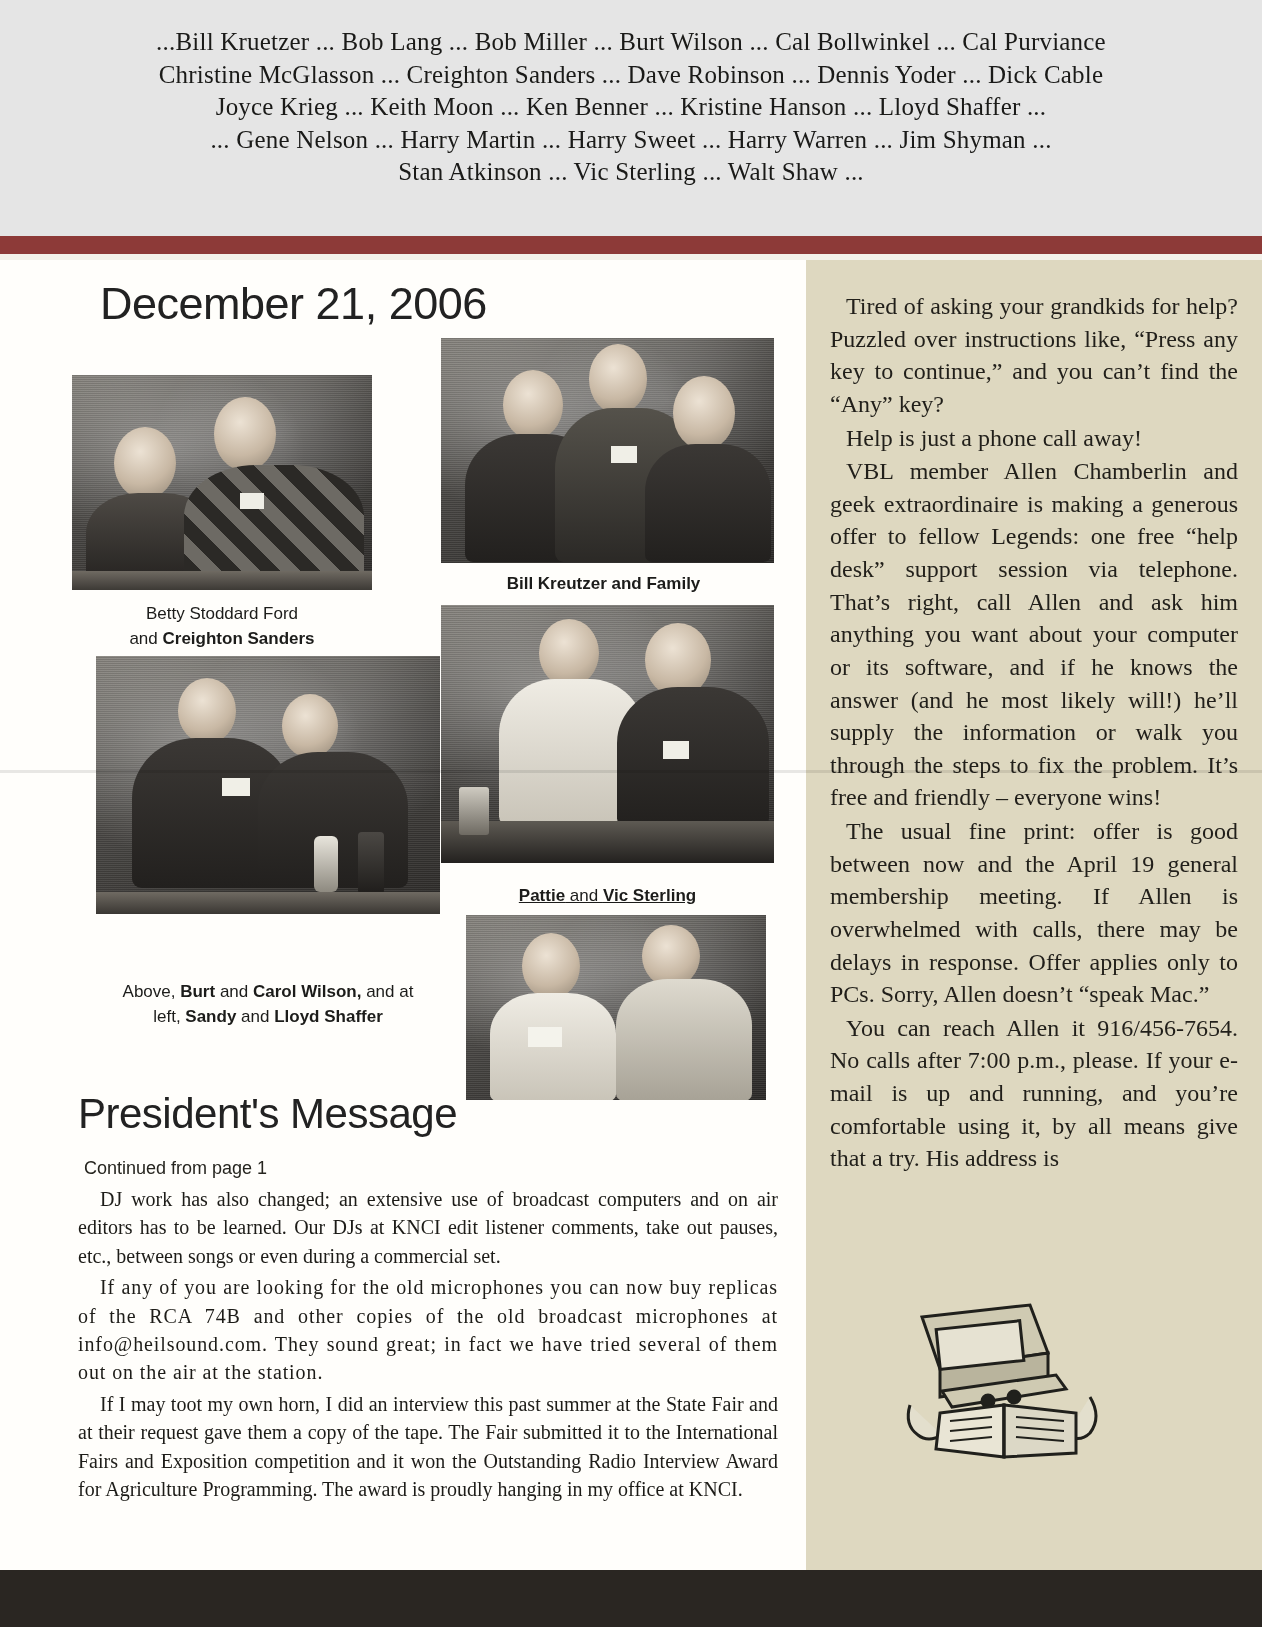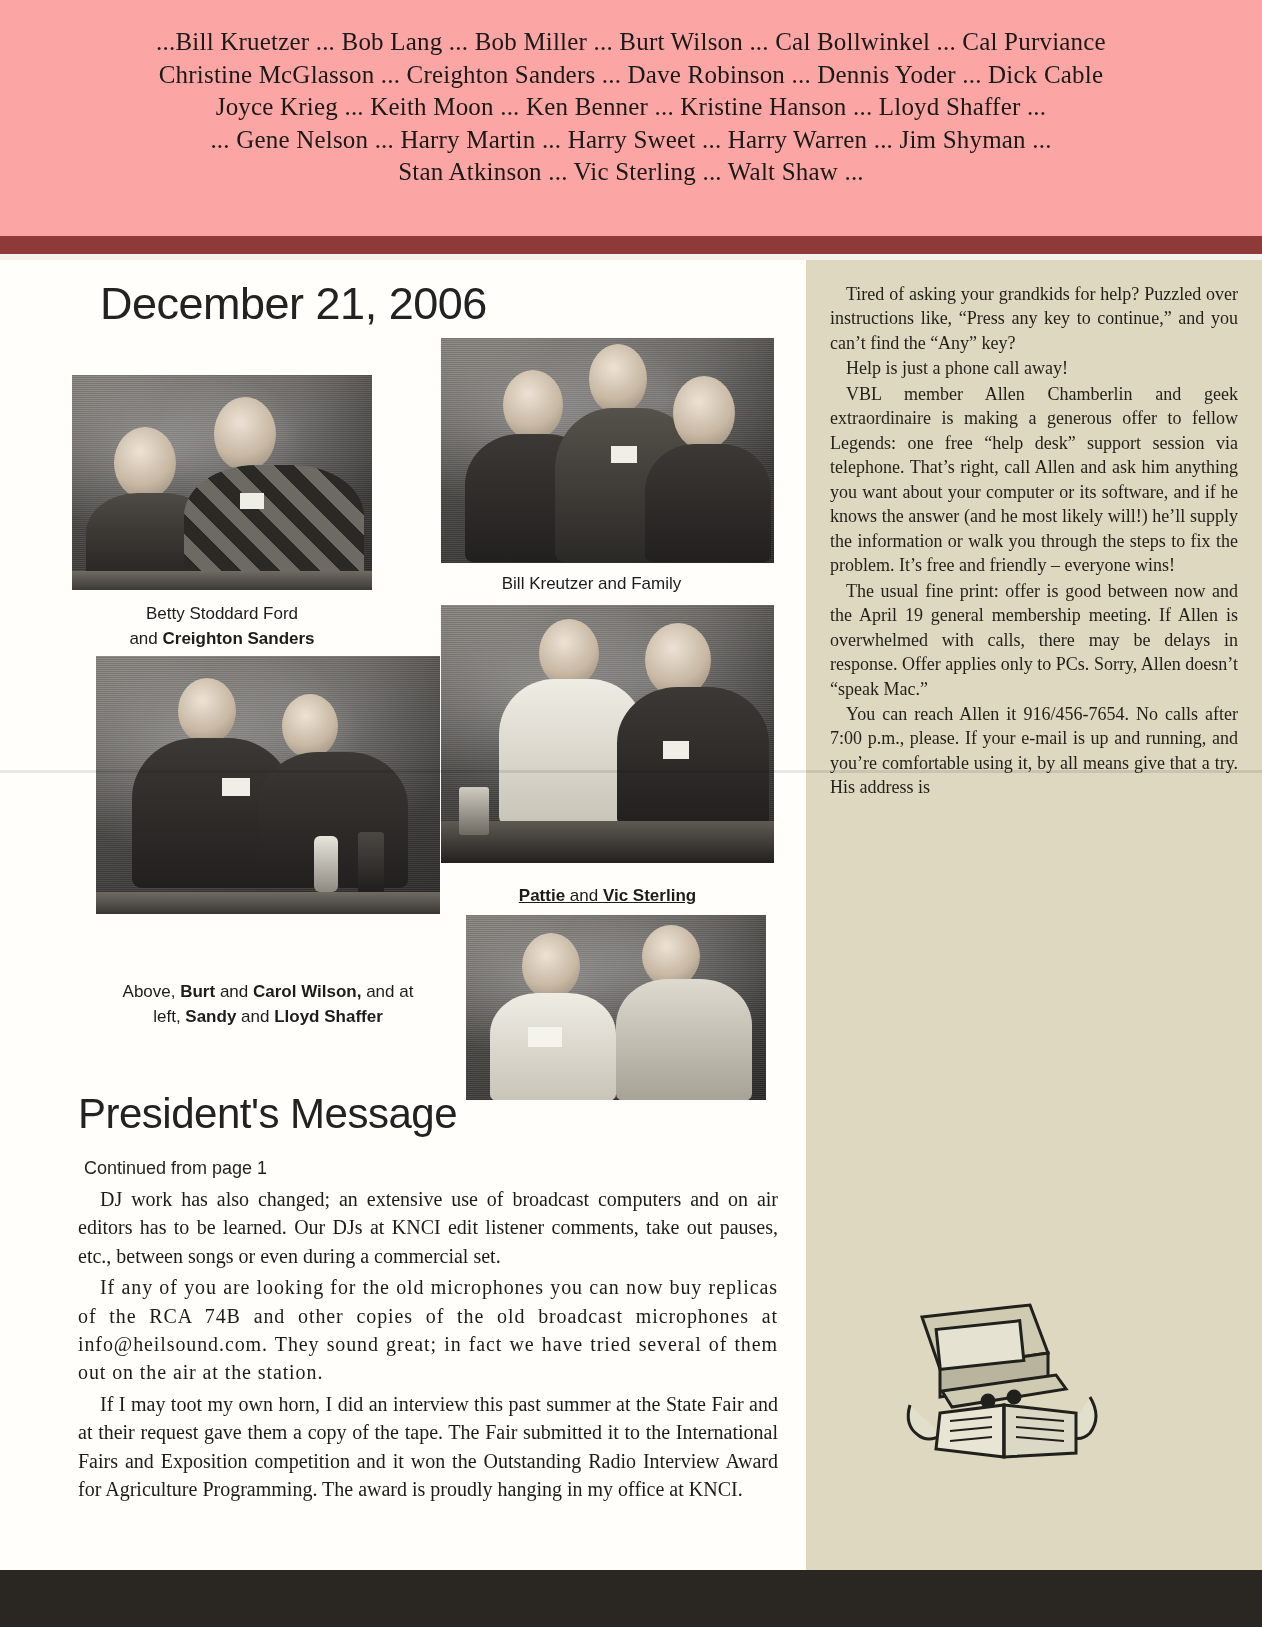--- a/index.html
+++ b/index.html
@@ -14,21 +14,21 @@
     overflow: hidden;
     font-family: "Liberation Serif", serif;
   }
 
   
   .namelist {
     position: absolute;
     left: 0; top: 0;
     width: 1262px;
     height: 236px;
-    background: #fca5a5;
+    background: #e5e5e5;
     padding: 26px 40px 0 40px;
     box-sizing: border-box;
   }
   .namelist .line {
     font-family: "Liberation Serif", serif;
     font-size: 25px;
     color: #1a1a18;
     text-align: center;
     line-height: 1.3;
     letter-spacing: 0.2px;
@@ -186,25 +186,25 @@
   .got-title {
     font-family: "Liberation Serif", serif;
     font-size: 42px;
     text-align: center;
     color: #1a1a16;
     line-height: 1.22;
     margin-top: 16px;
   }
   .side-body {
     font-family: "Liberation Serif", serif;
-    font-size: 18px;
+    font-size: 24px;
     line-height: 1.36;
     color: #211f1a;
     text-align: justify;
-    margin-top: 4px;
+    margin-top: 12px;
   }
   .side-body p {
     margin: 0 0 1px 0;
     text-indent: 16px;
   }
 
   
   .clipart {
     position: absolute;
     left: 880px;
@@ -265,21 +265,21 @@
       <div class="figs">
         <div class="head2" style="left:62px; top:32px; width:60px; height:70px;"></div>
         <div class="torso" style="left:24px; top:96px; width:136px; height:128px;"></div>
         <div class="head2" style="left:148px; top:6px; width:58px; height:70px;"></div>
         <div class="torso" style="left:114px; top:70px; width:144px; height:154px; background:linear-gradient(180deg,#55524b,#2b2926);"></div>
         <div style="position:absolute; left:170px; top:108px; width:26px; height:17px; background:#f0efe7;"></div>
         <div class="head2" style="left:232px; top:38px; width:62px; height:74px;"></div>
         <div class="torso" style="left:204px; top:106px; width:126px; height:118px;"></div>
       </div>
     </div>
-    <div class="caption" style="left:425px; top:312px; width:333px; font-weight:normal;">Bill Kreutzer and Family</div>
+    <div class="caption" style="left:437px; top:312px; width:333px; font-weight:bold;">Bill Kreutzer and Family</div>
 
     <div class="photo" style="left:96px; top:396px; width:344px; height:258px;">
       <div class="grain"></div>
       <div class="figs">
         <div class="head2" style="left:82px; top:22px; width:58px; height:66px;"></div>
         <div class="torso" style="left:36px; top:82px; width:160px; height:150px;"></div>
         <div style="position:absolute; left:126px; top:122px; width:28px; height:18px; background:#f0efe7;"></div>
         <div class="head2" style="left:186px; top:38px; width:56px; height:64px;"></div>
         <div class="torso" style="left:162px; top:96px; width:150px; height:136px;"></div>
         <div style="position:absolute; left:218px; top:180px; width:24px; height:56px; background:linear-gradient(180deg,#e8e5dc,#8e8a80); border-radius:6px;"></div>

